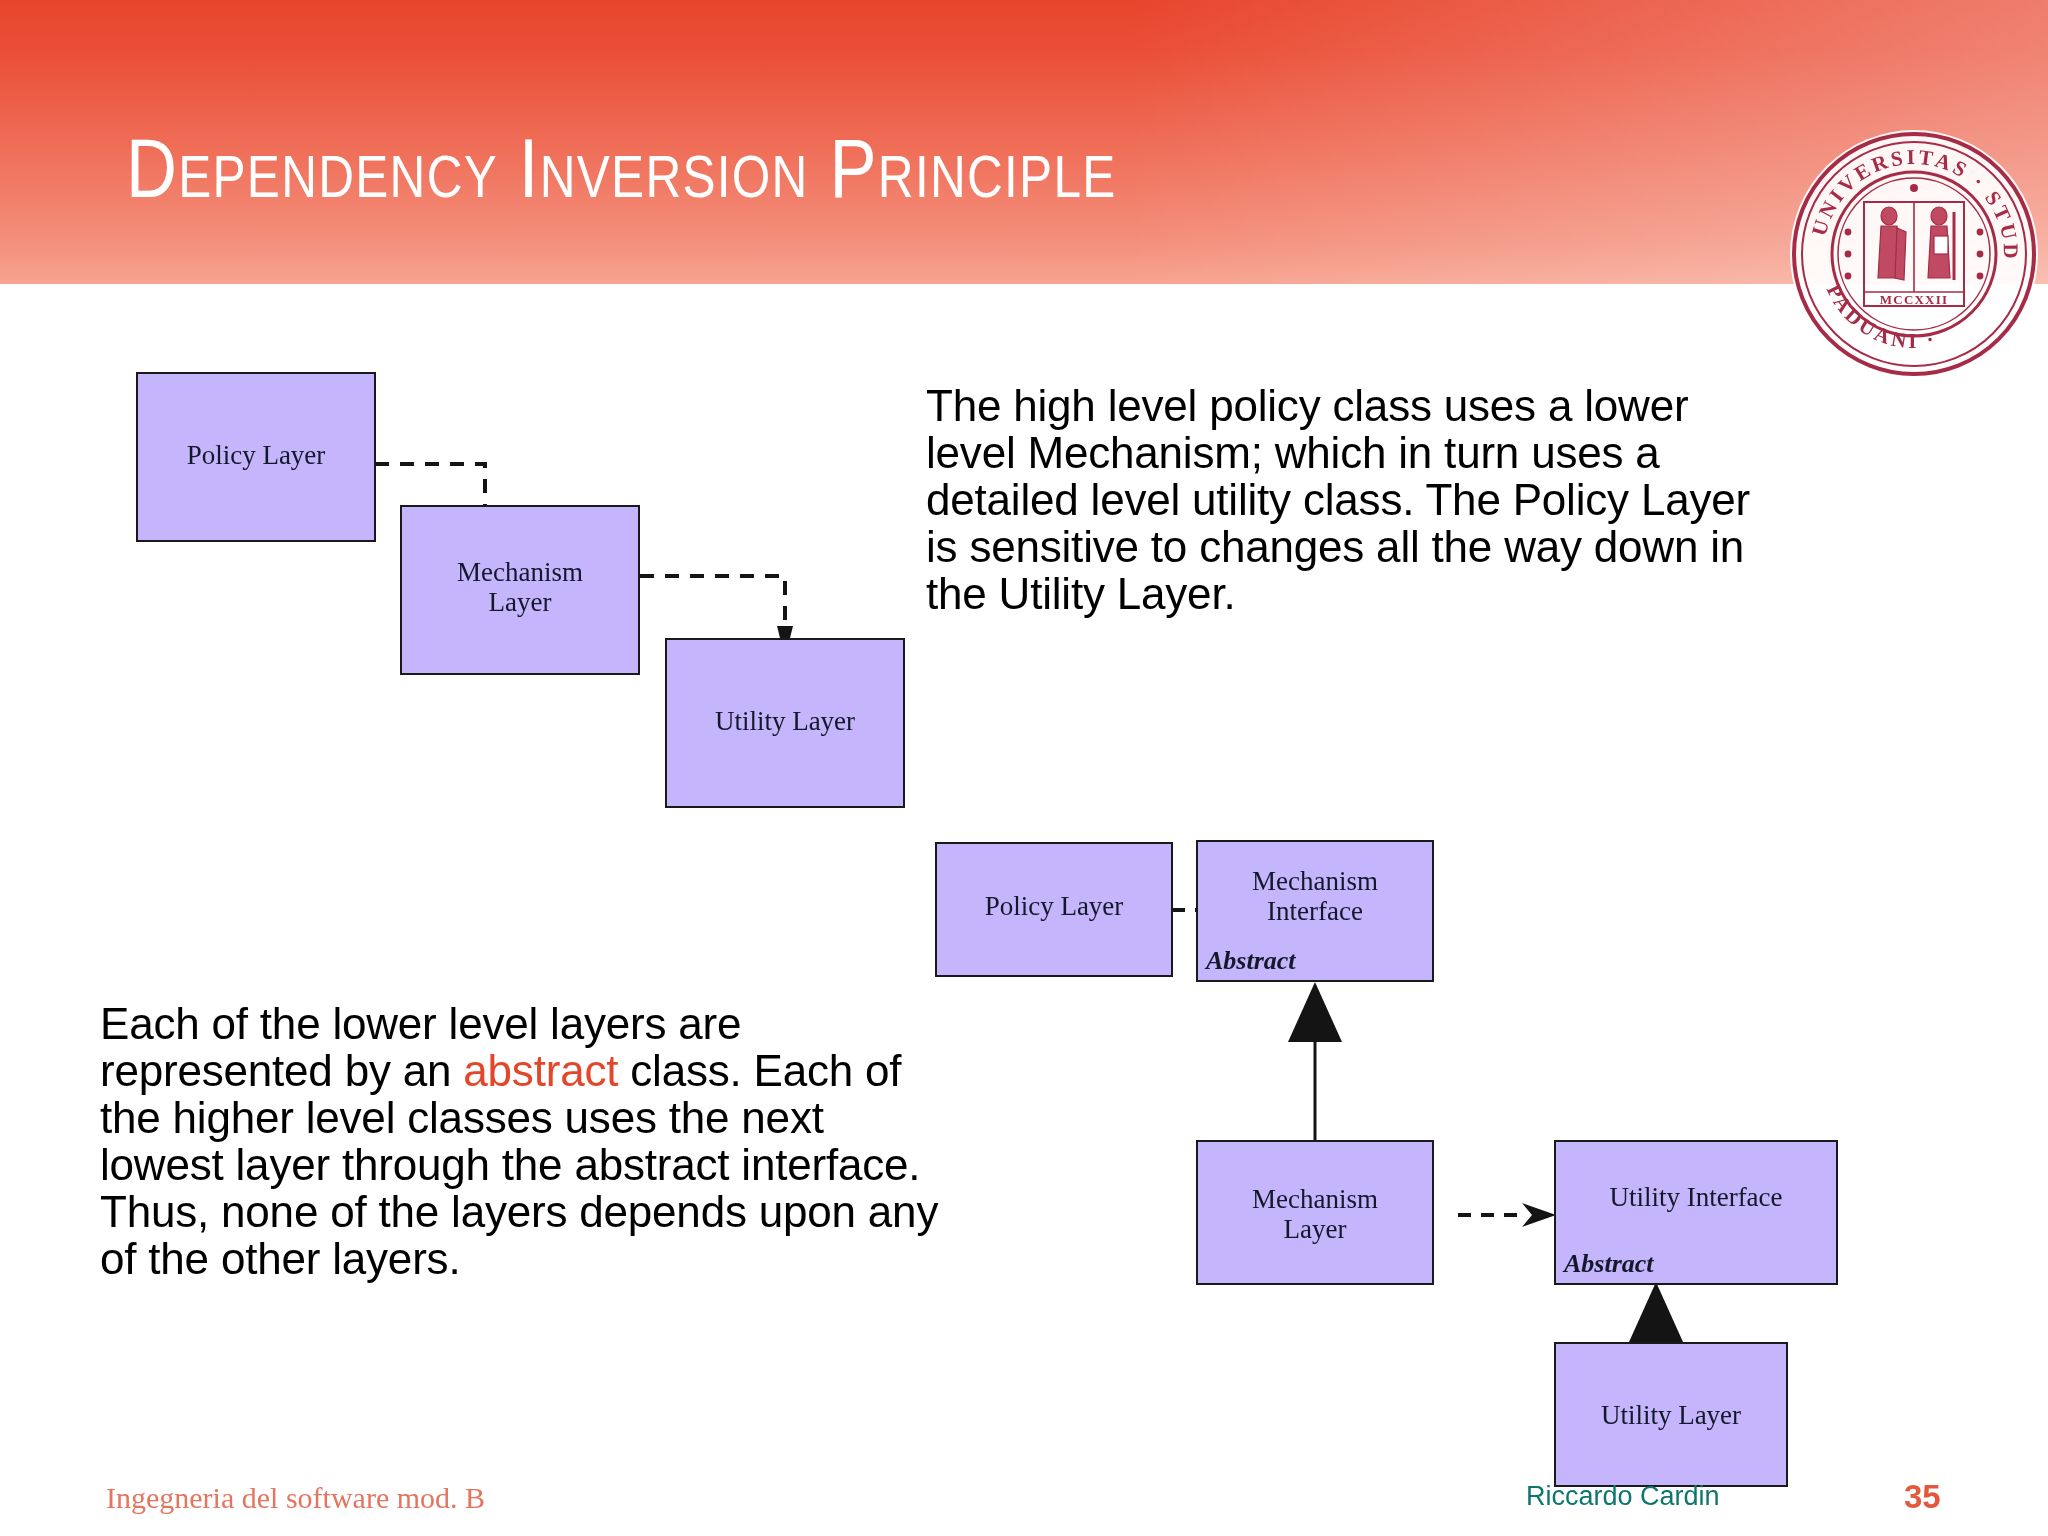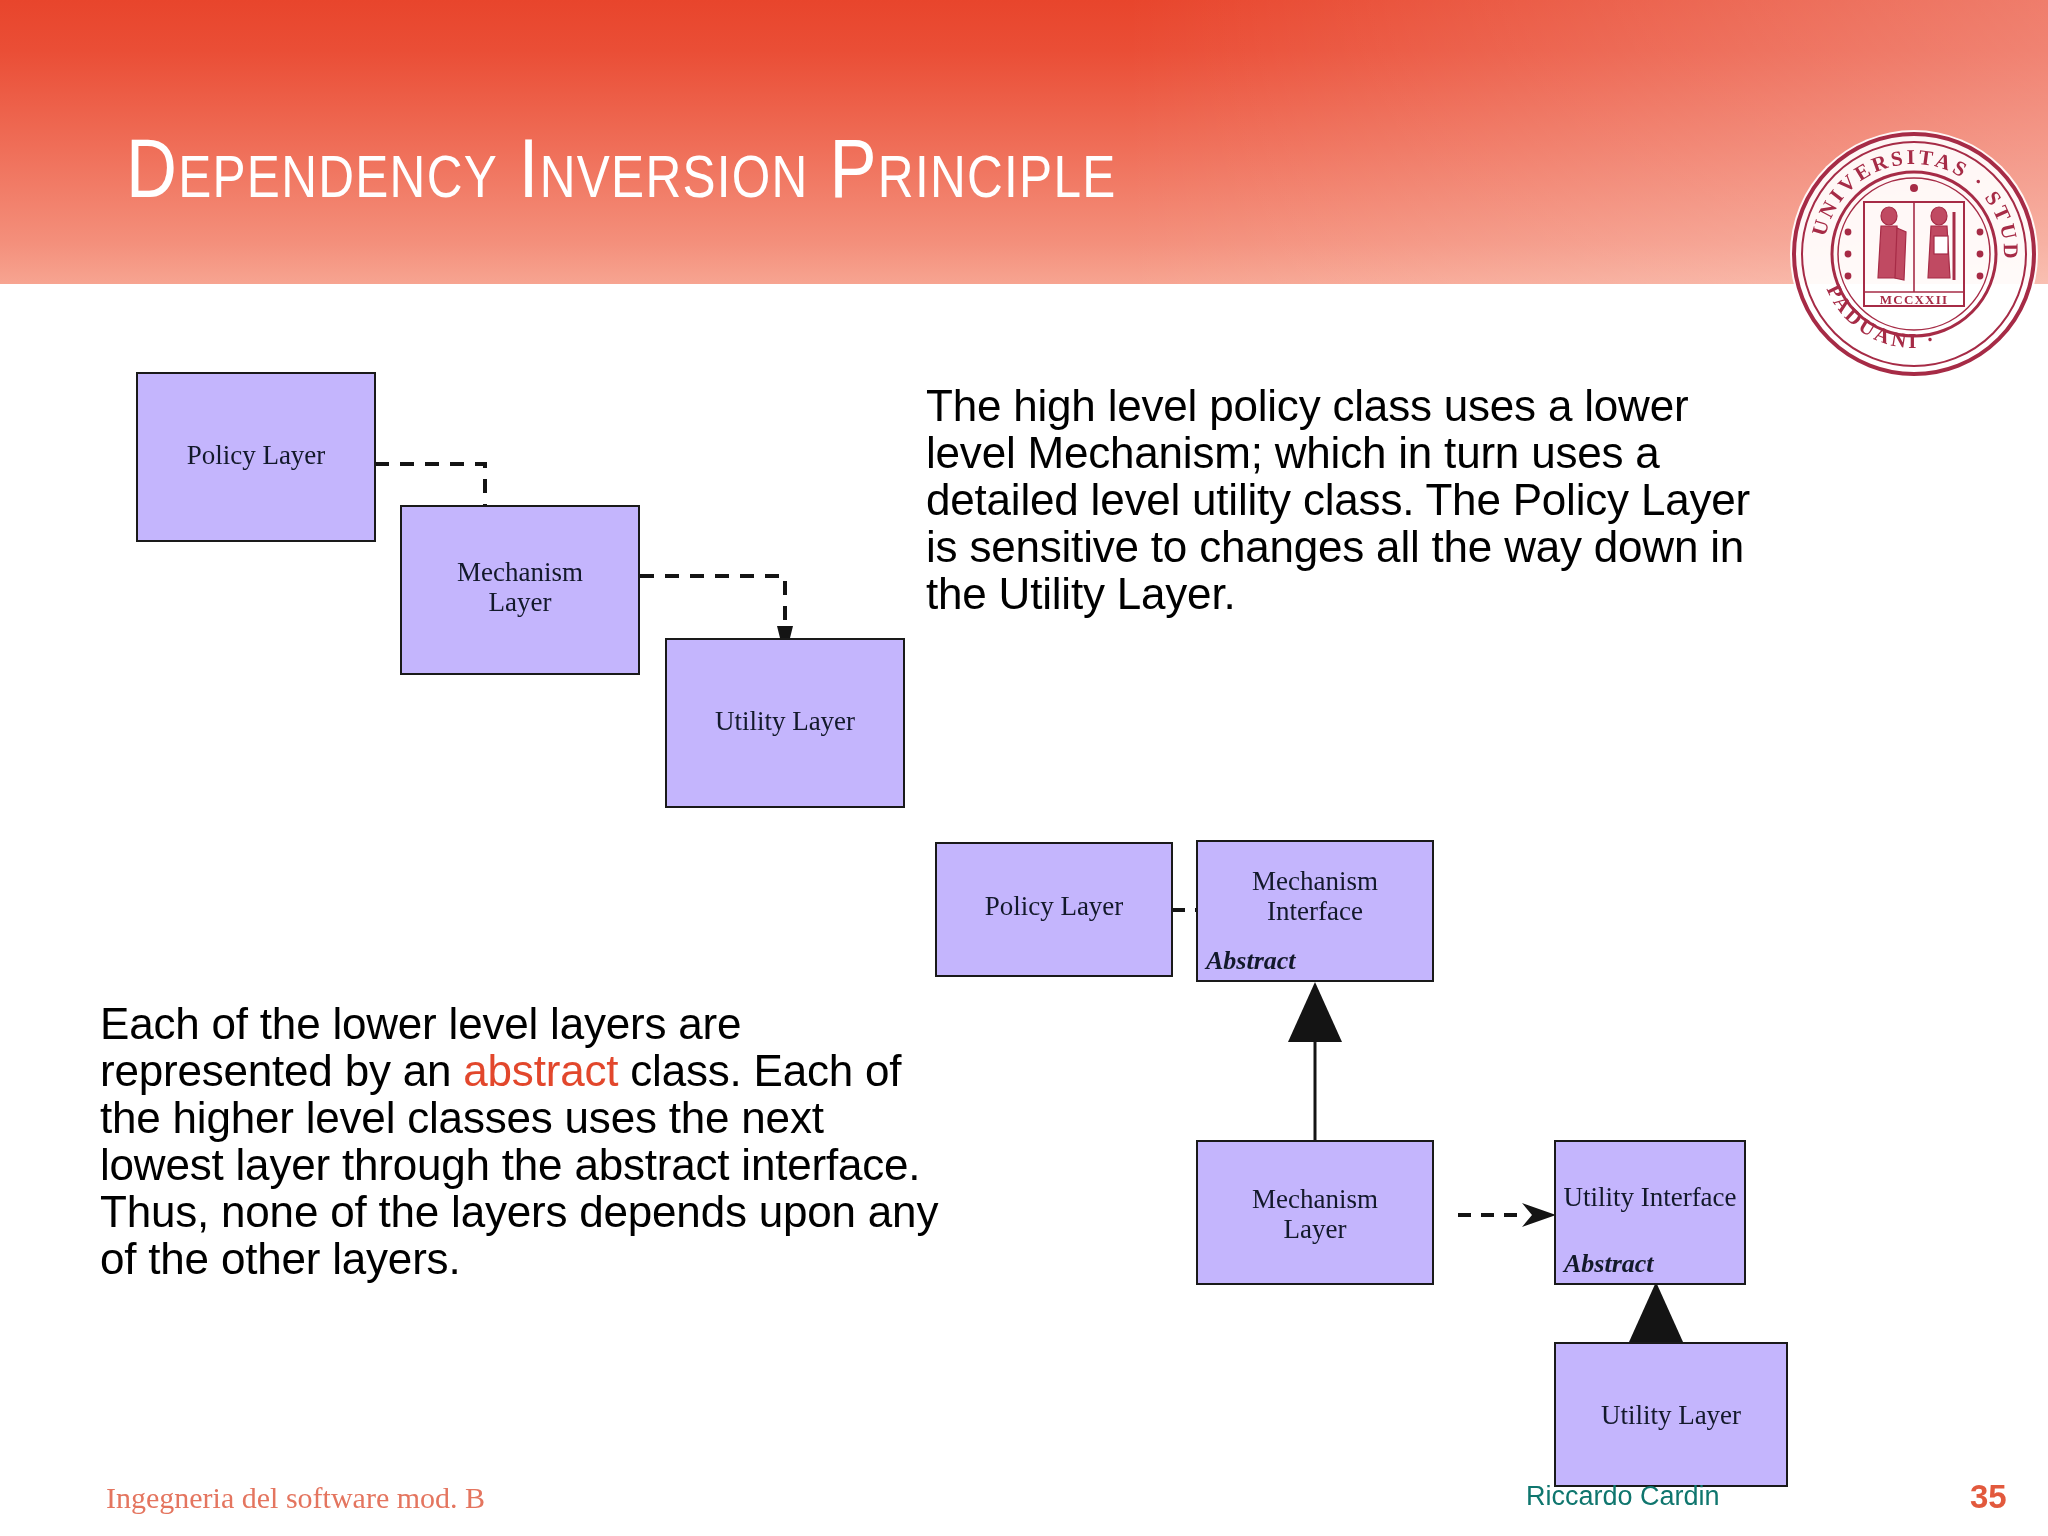--- a/index.html
+++ b/index.html
@@ -110,21 +110,21 @@
     position: absolute;
     left: 1526px;
     top: 1481px;
     font-size: 27px;
     color: #0f766e;
     font-family: "Liberation Sans", sans-serif;
     white-space: nowrap;
   }
   #footer-page {
     position: absolute;
-    left: 1970px;
+    left: 1904px;
     top: 1478px;
     font-size: 33px;
     font-weight: bold;
     color: #e2593d;
     font-family: "Liberation Sans", sans-serif;
   }
 </style>
 </head>
 <body>
 
@@ -239,21 +239,21 @@
     <div class="abstract-label">Abstract</div>
   </div>
 
   <div class="node-box" style="left:246px; top:310px; width:238px; height:145px;">
     <div class="node-label two-line" style="top:42px;">
       <div>Mechanism</div>
       <div>Layer</div>
     </div>
   </div>
 
-  <div class="node-box" style="left:604px; top:310px; width:192px; height:145px;">
+  <div class="node-box" style="left:604px; top:310px; width:284px; height:145px;">
     <div class="node-label" style="top:40px;">Utility Interface</div>
     <div class="abstract-label">Abstract</div>
   </div>
 
   <div class="node-box" style="left:604px; top:512px; width:234px; height:145px;">
     <div class="node-label" style="top:56px;">Utility Layer</div>
   </div>
 </div>
 
 <div id="footer-left">Ingegneria del software mod. B</div>

